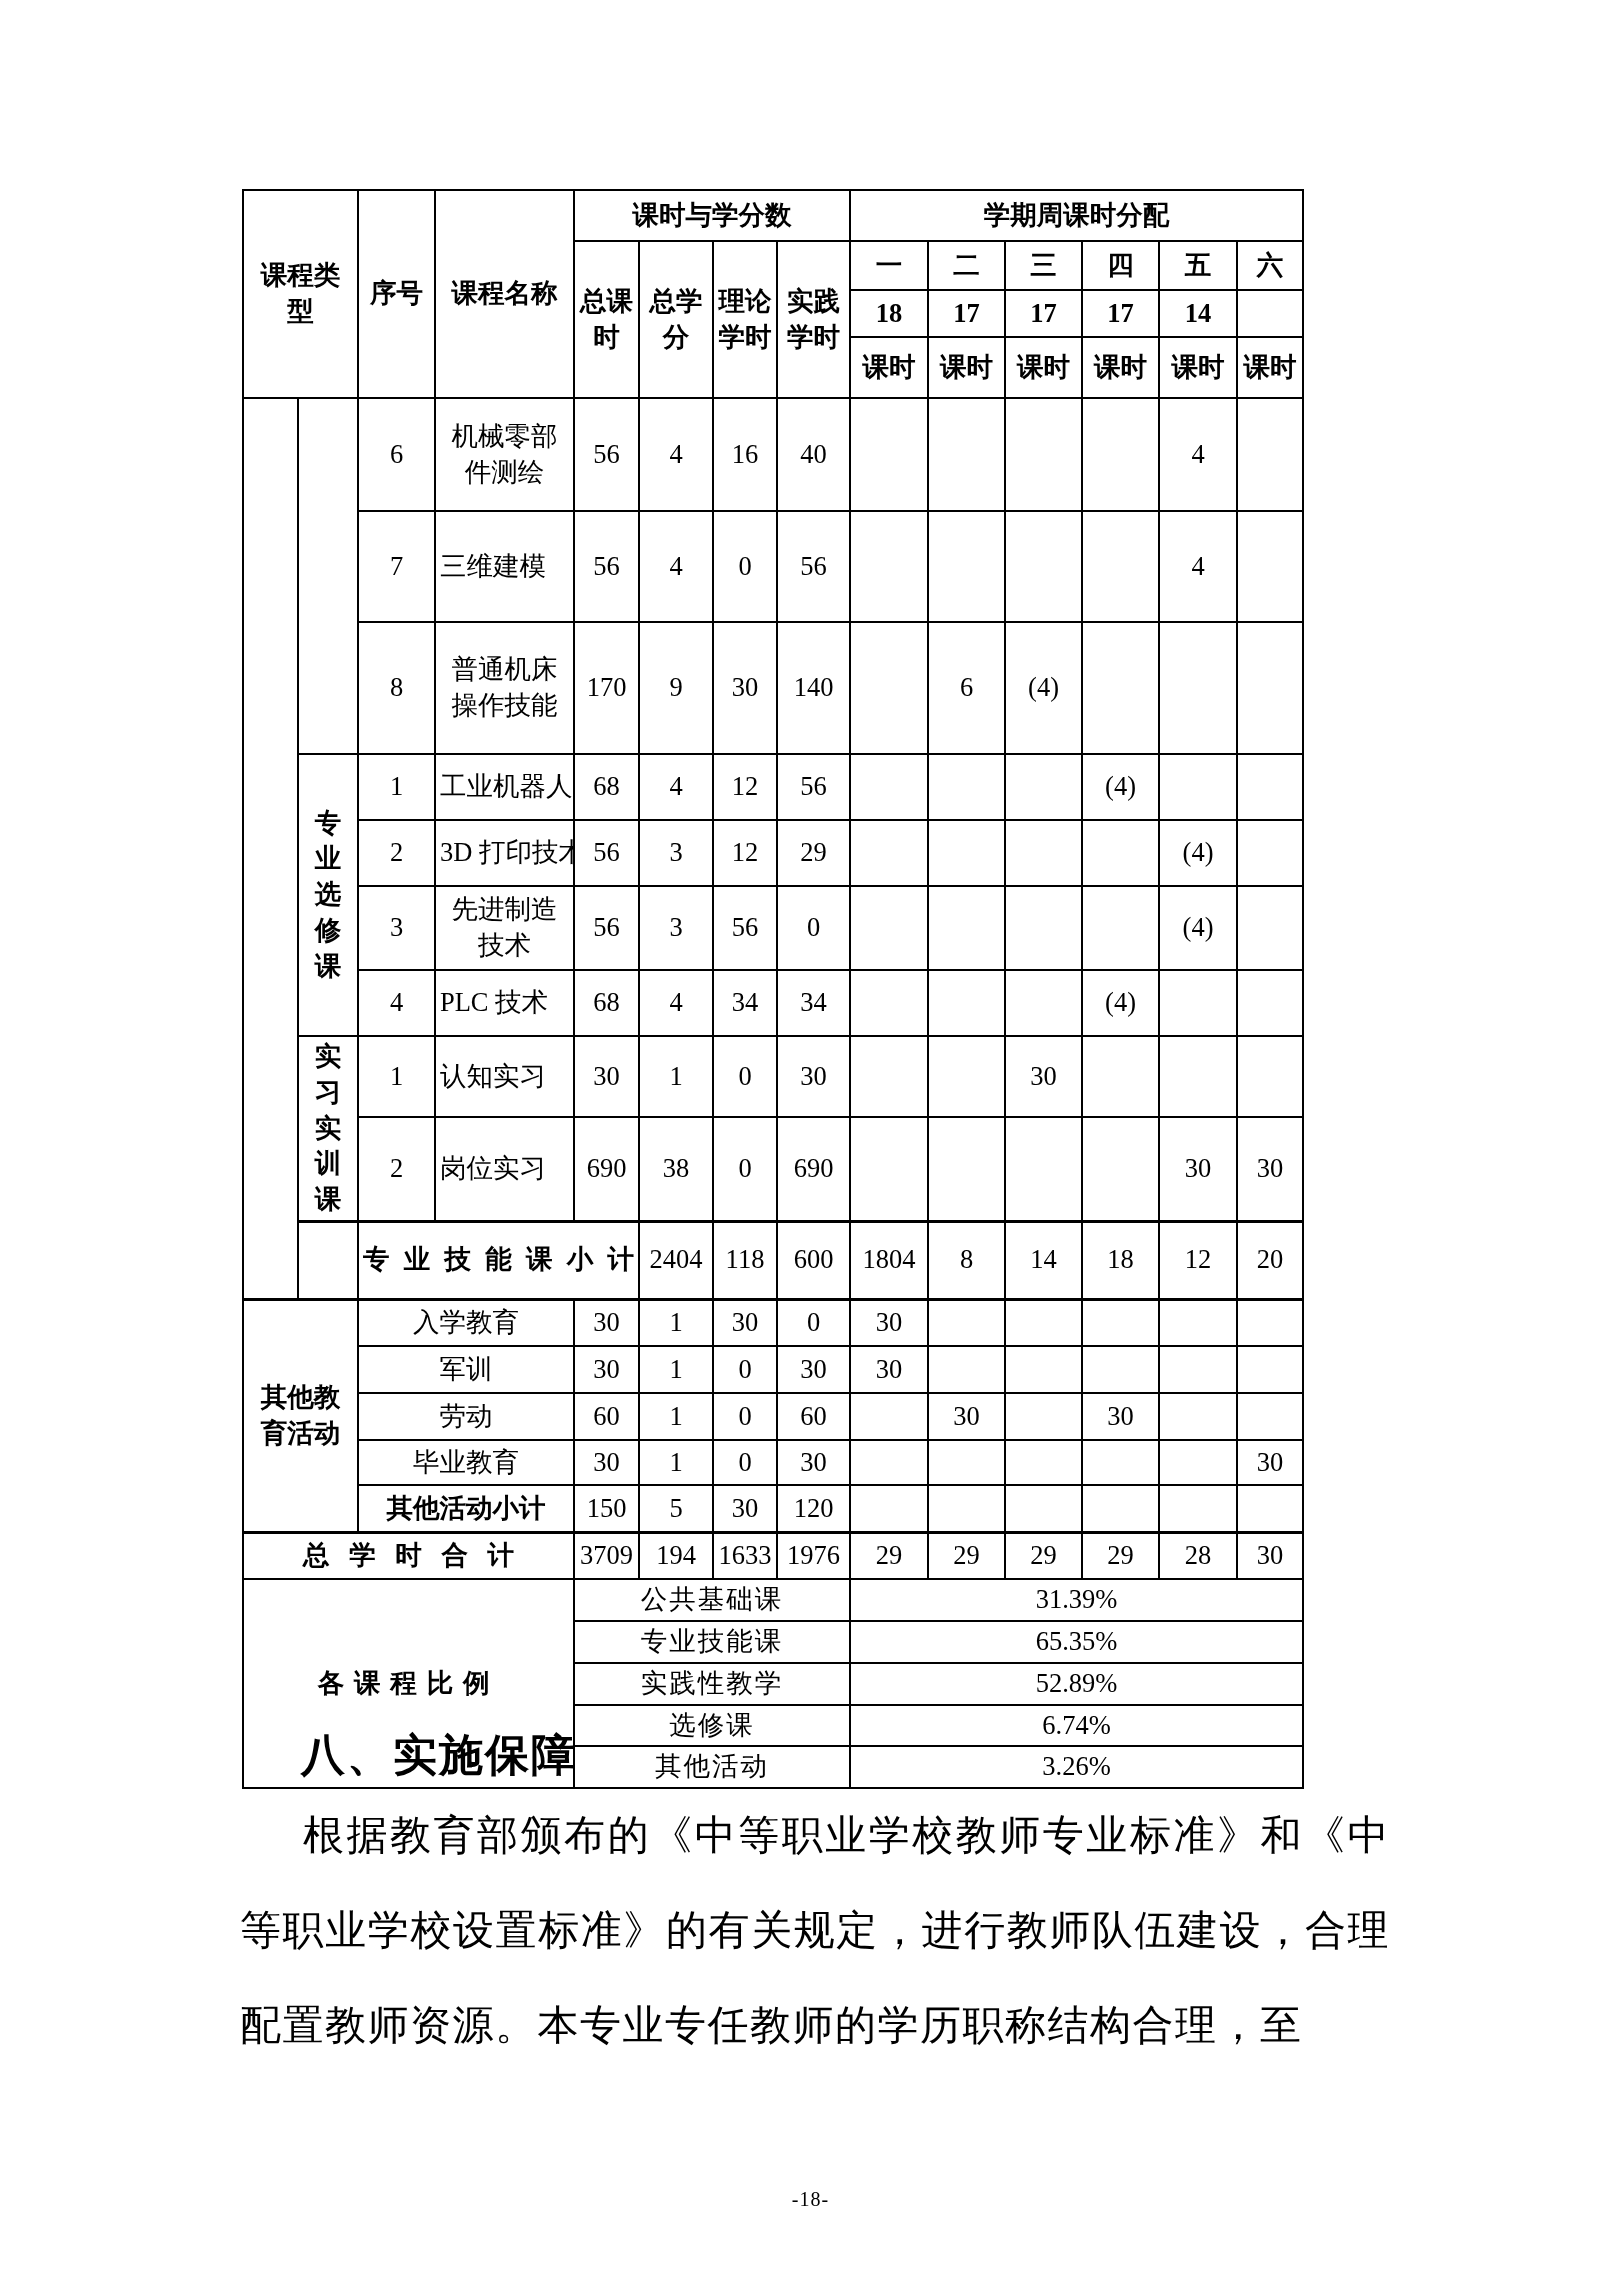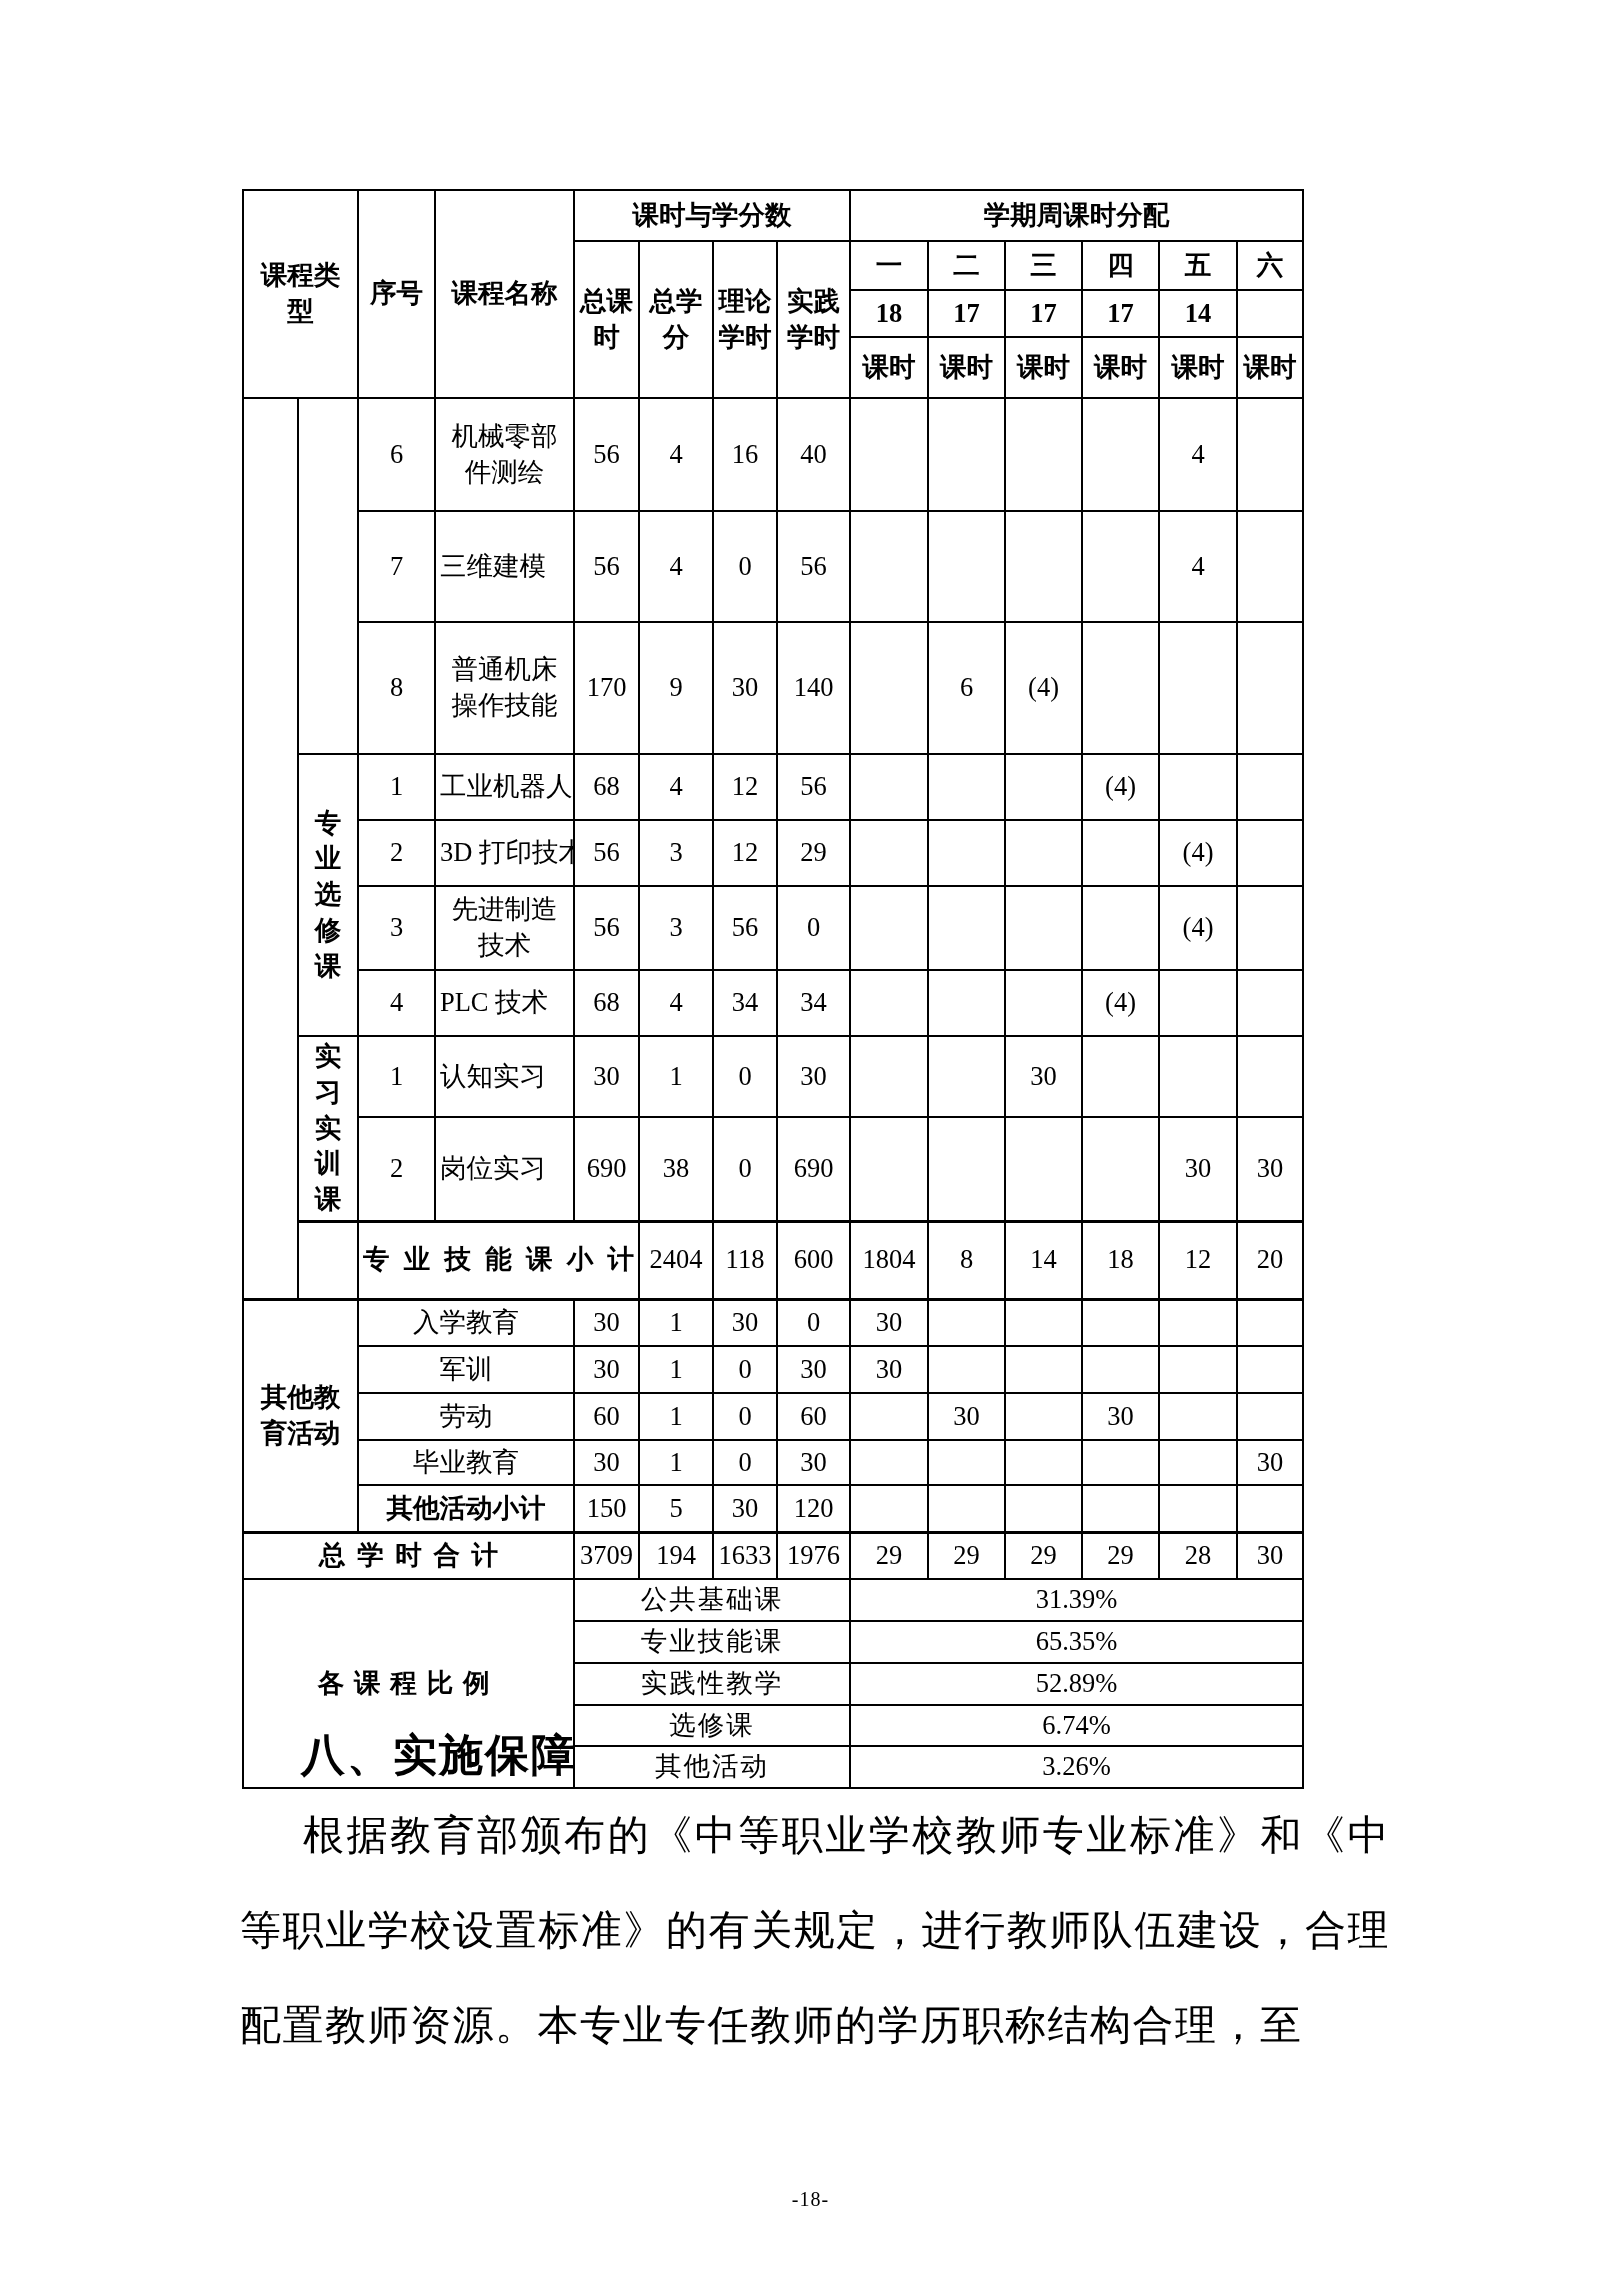--- a/index.html
+++ b/index.html
@@ -337,21 +337,21 @@
         <td>120</td>
         <td></td>
         <td></td>
         <td></td>
         <td></td>
         <td></td>
         <td></td>
       </tr>
 
       <tr class="tt" style="height:47px">
-        <td class="lblrow" colspan="4" style="padding:0 75px">总学时合计</td>
+        <td class="lblrow" colspan="4" style="padding:0 59px">总学时合计</td>
         <td>3709</td>
         <td>194</td>
         <td>1633</td>
         <td>1976</td>
         <td>29</td>
         <td>29</td>
         <td>29</td>
         <td>29</td>
         <td>28</td>
         <td>30</td>

